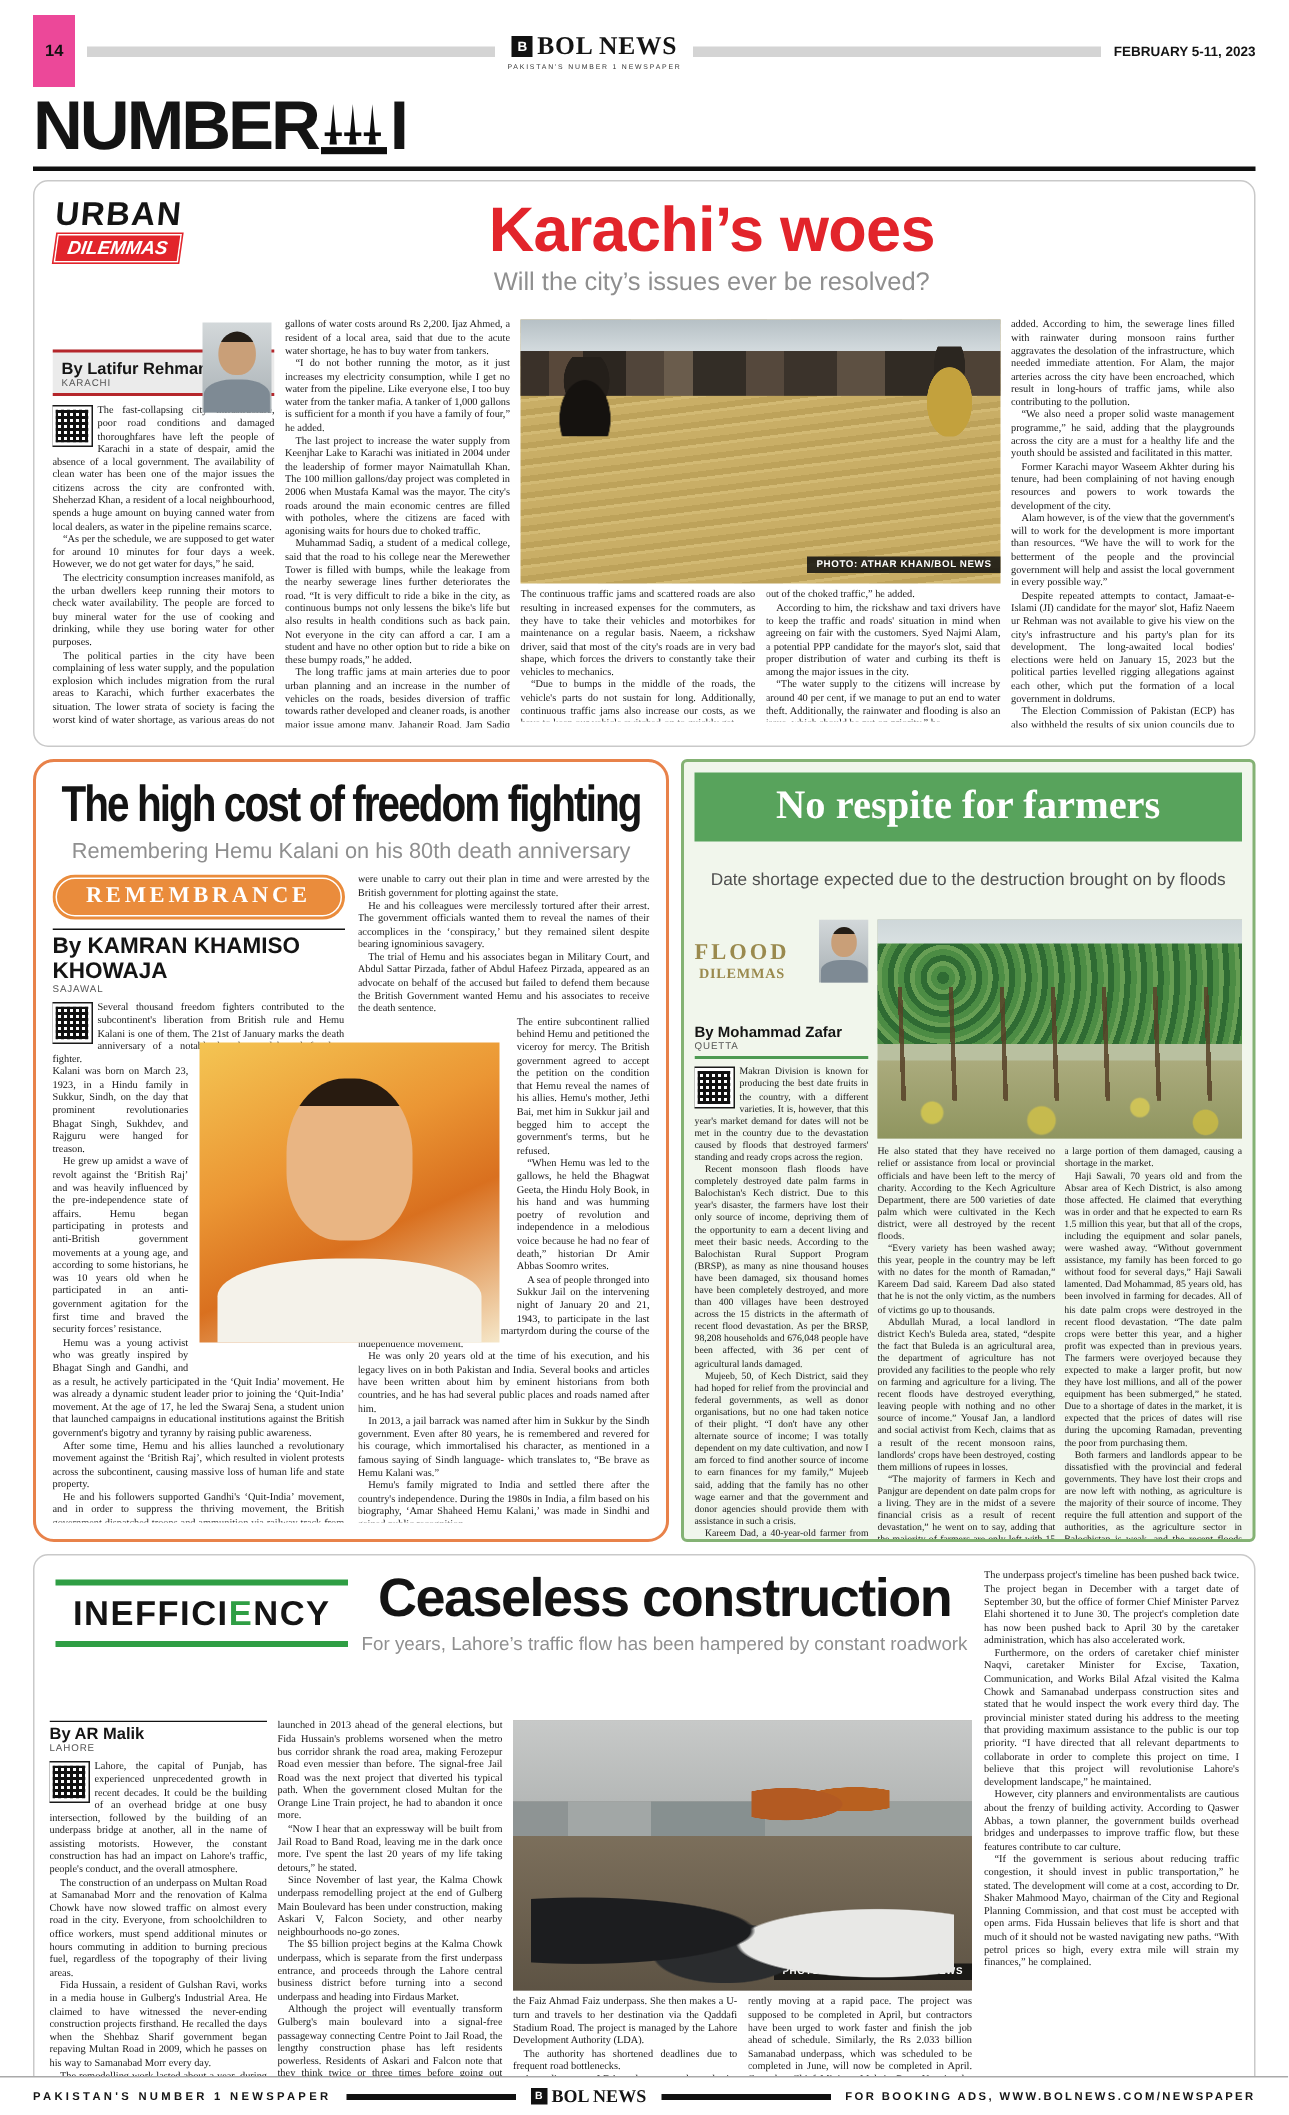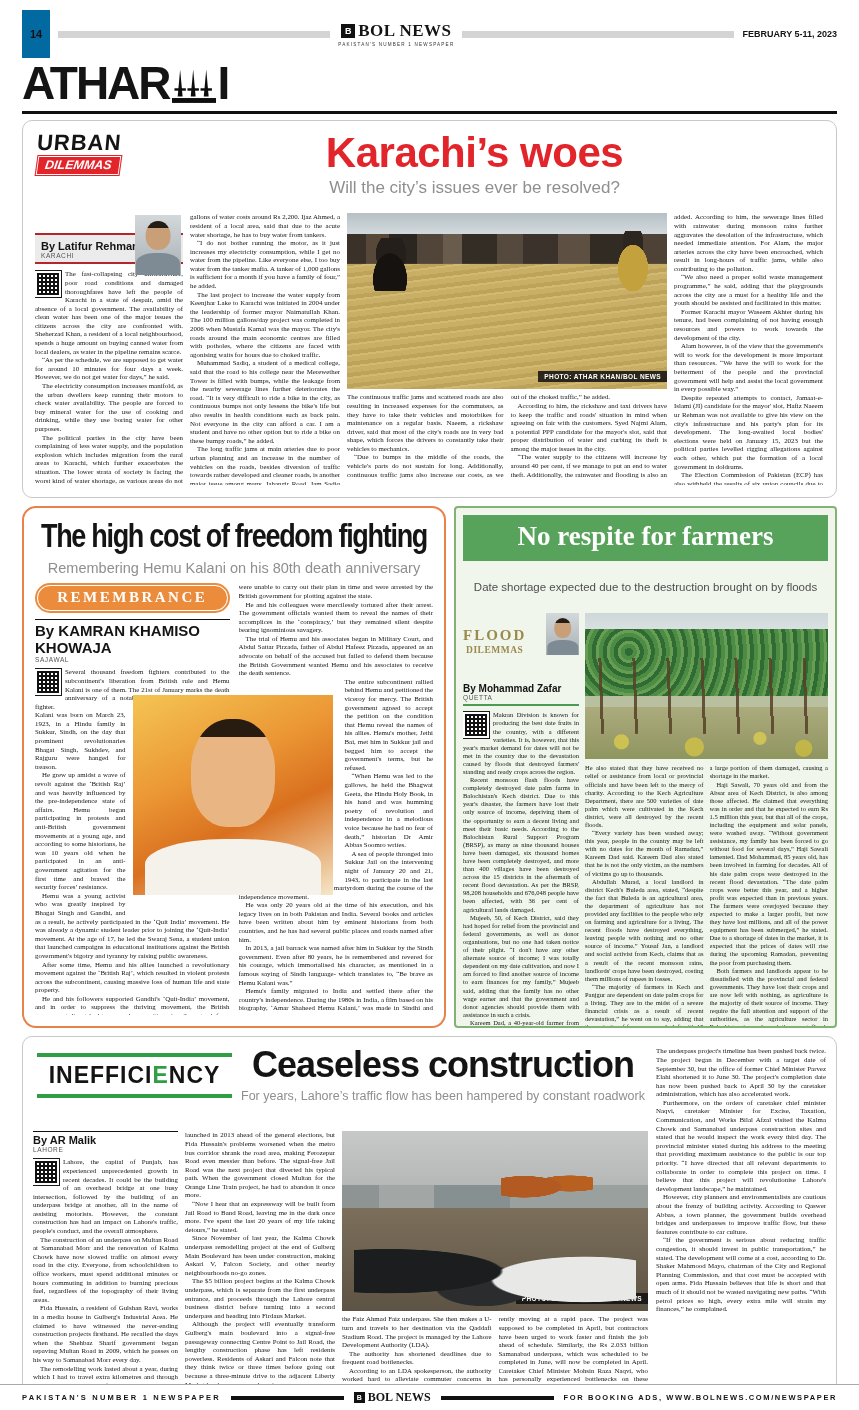--- a/index.html
+++ b/index.html
@@ -2,21 +2,21 @@
 <html><head>
 <meta charset="utf-8">
 <style>
   * { margin:0; padding:0; box-sizing:border-box; }
   html,body { background:#ffffff; }
   .page { width:859px; height:1410px; background:#fff; position:relative; overflow:hidden;
           font-family:"Liberation Serif", serif; color:#141414; margin:0 auto; }
 
   
   .topbar { display:flex; align-items:center; gap:8px; padding:10px 22px 0; }
-  .pagenum { background:#0369a1; color:#111; font:bold 11px "Liberation Sans",sans-serif; padding:18px 8px;text-align:center; }
+  .pagenum { background:#ec4899; color:#111; font:bold 11px "Liberation Sans",sans-serif; padding:18px 8px;text-align:center; }
   .hbar { flex:1; height:7px; background:#d4d4d4; }
   .brand { text-align:center; }
   .brand-row { display:flex; align-items:center; justify-content:center; gap:3px; }
   .brand-box { width:14px; height:14px; background:#111; color:#fff; font:bold 9px "Liberation Sans",sans-serif;
                display:flex; align-items:center; justify-content:center; }
   .brand-text { font:bold 17px "Liberation Serif",serif; letter-spacing:.5px; }
   .brand-tag { font:4.6px "Liberation Sans",sans-serif; letter-spacing:1.2px; color:#333; margin-top:1px; text-align:left; }
   .issue-date { font:bold 9px "Liberation Sans",sans-serif; }
 
   .masthead-row { display:flex; justify-content:space-between; align-items:flex-end; padding:4px 22px 7px; }
@@ -132,21 +132,21 @@
   .art4 { margin:8px 22px 0; height:372px; padding:8px 10px; display:flex; gap:8px; }
   .art4-left { flex:1; }
   .art4-right { width:172px; overflow:hidden; padding-top:2px; }
   .art4-head { position:relative; height:86px; }
   .badge-ineff { position:absolute; left:4px; top:8px; width:195px; border-top:4px solid #2f9e44; border-bottom:4px solid #2f9e44;
                  padding:7px 0; text-align:center; font:bold 23px "Liberation Sans",sans-serif; letter-spacing:1px; line-height:1; }
   .ineff-accent { color:#2f9e44; }
   .art4-title-wrap { text-align:center; padding:0 0 0 205px; }
   .art4-headline { font:900 36px "Liberation Sans",sans-serif; letter-spacing:-1px; line-height:1.1; white-space:nowrap; }
   .art4-subtitle { font:12.5px "Liberation Sans",sans-serif; color:#8f8f8f; margin-top:4px; }
-  .art4-cols { display:flex; gap:7px; height:260px; }
+  .art4-cols { display:flex; gap:7px; height:260px;margin-top:16px; }
   .c4a { width:145px; } .c4b { width:150px; } .c4mid { width:306px; }
   .byline4 { border-top:1.5px solid #111; padding-top:2px; margin-bottom:5px; }
   .photo-construction { height:180px; margin-bottom:4px;
     background:
       linear-gradient(90deg,#8e9494 0 12%, #a2a7a6 12% 30%, #879090 30% 55%, #9aa09e 55% 100%) 0 34%/100% 13% no-repeat,
       linear-gradient(#c7c9c8,#b5b8b7) 0 0/100% 30% no-repeat,
       linear-gradient(#7e715d,#5d5344) 0 100%/100% 62% no-repeat, #8a8a85; }
   .photo-construction::before { content:""; position:absolute; left:52%; top:20%; width:30%; height:18%;
       background:radial-gradient(ellipse at 25% 60%,#b35a22 0 38%,transparent 39%),
                  radial-gradient(ellipse at 75% 50%,#b8601f 0 34%,transparent 35%); }
@@ -181,21 +181,21 @@
         <span class="brand-text">BOL NEWS</span>
       </div>
       <div class="brand-tag">PAKISTAN'S NUMBER 1 NEWSPAPER</div>
     </div>
     <div class="hbar"></div>
     <div class="issue-date">FEBRUARY 5-11, 2023</div>
   </header>
 
   <div class="masthead-row">
     <div class="masthead">
-      <span>ATHAR</span>
+      <span>NUMBER</span>
       <svg class="talwar" width="44" height="36" viewBox="0 0 54 44">
         <g fill="#0d0d0d">
           <path d="M7 36 L10 3 L13 36 Z"></path>
             <path d="M23 36 L26 3 L29 36 Z"></path>
             <path d="M39 36 L42 3 L45 36 Z"></path>
           <rect x="3" y="26" width="14" height="3"></rect>
             <rect x="19" y="26" width="14" height="3"></rect>
             <rect x="35" y="26" width="14" height="3"></rect>
           <rect x="0" y="38" width="54" height="6"></rect>
         </g>

